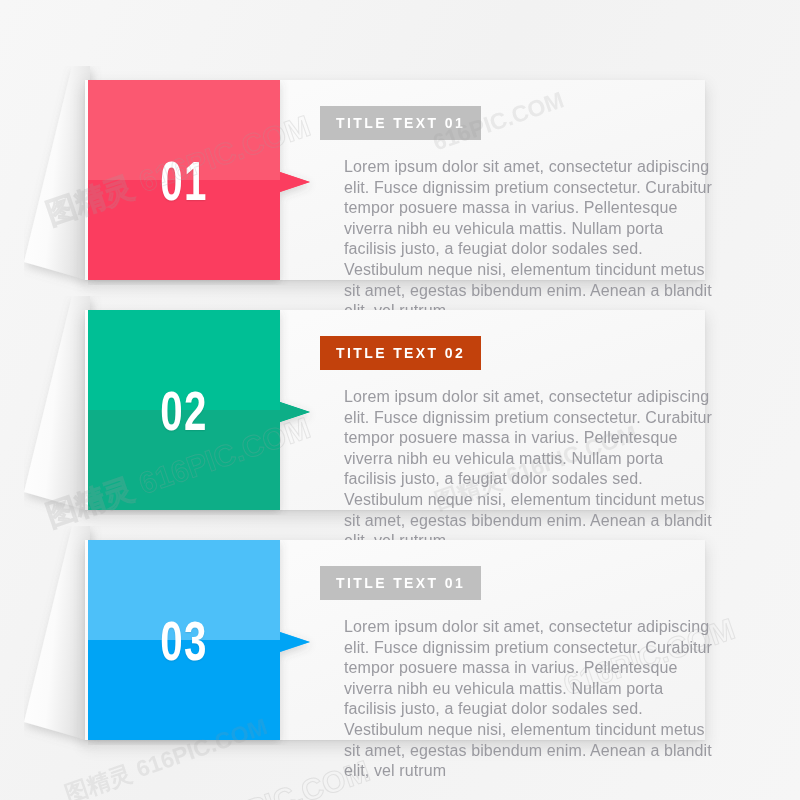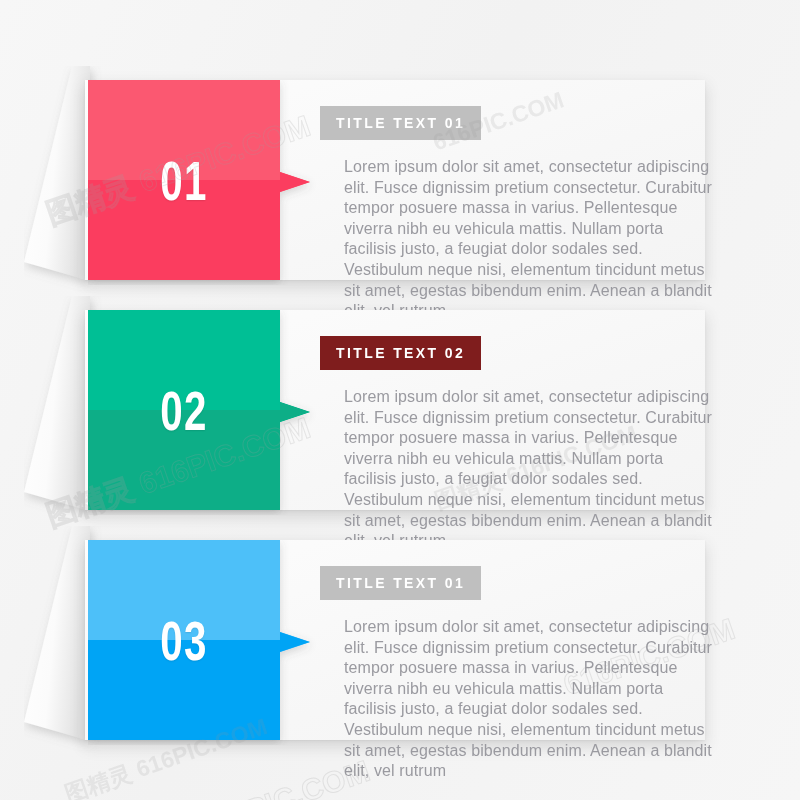--- a/index.html
+++ b/index.html
@@ -158,21 +158,21 @@
           </filter>
         </defs>
         <g filter="url(#bsh1)">
           <path class="badge-top" d="M 0 0 L 192 0 L 192 92 L 222 102 L 192 112 L 192 100 L 0 100 Z" fill="#04bf95"></path>
           <path class="badge-bot" d="M 0 100 L 192 100 L 192 112 L 222 102 L 192 92 L 192 100 L 192 100 L 192 200 L 0 200 Z" fill="#07ae87"></path>
         </g>
       </svg>
     </div>
     <div class="num" style="color: rgb(255, 255, 255);">02</div>
 
-    <div class="chip" style="background: #7f1d1d;">
+    <div class="chip" style="background: #c2410c;">
       <span>TITLE TEXT 02</span>
     </div>
 
     <div class="body" style="color: rgb(154, 154, 160);">
       <p>Lorem ipsum dolor sit amet, consectetur adipiscing elit. Fusce dignissim pretium consectetur. Curabitur tempor posuere massa in varius. Pellentesque viverra nibh eu vehicula mattis. Nullam porta facilisis justo, a feugiat dolor sodales sed. Vestibulum neque nisi, elementum tincidunt metus sit amet, egestas bibendum enim. Aenean a blandit elit, vel rutrum</p>
     </div>
   </div>
 
   <div class="row" id="row-2" style="top:532px">
     <div class="fold">

